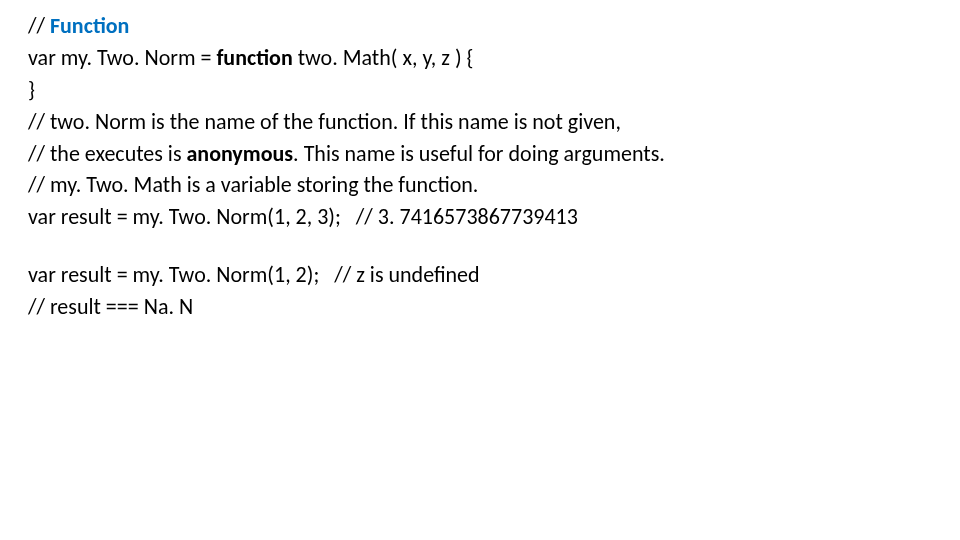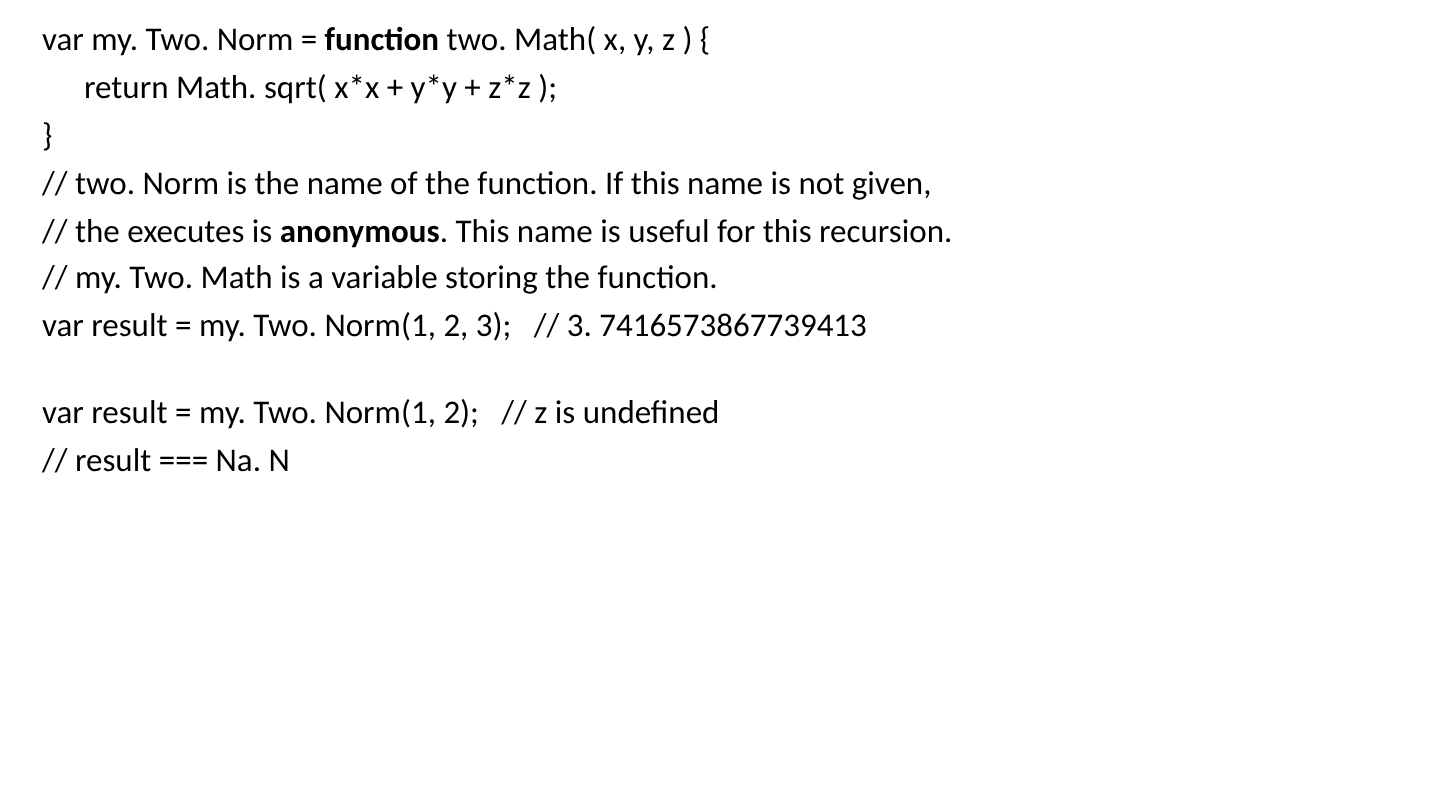--- a/index.html
+++ b/index.html
@@ -24,30 +24,30 @@
   }
   .bold { font-weight: 700; }
   .blue { color: #0070c0; }
   .gap { height: 26px; }
 </style>
 </head>
 <body>
 
 <div class="slide">
 
+  <div class="line"><span>// </span><span class="bold blue">Function</span></div>
 
   <div class="line"><span>var my. Two. Norm = </span><span class="bold">function</span><span> two. Math( x, y, z ) {</span></div>
 
-  <div class="line indent"><span>return Math. sqrt( x*x + y*y + z*z );</span></div>
 
   <div class="line"><span>}</span></div>
 
   <div class="line"><span>// two. Norm is the name of the function. If this name is not given,</span></div>
 
-  <div class="line"><span>// the executes is </span><span class="bold">anonymous</span><span>. This name is useful for this recursion.</span></div>
+  <div class="line"><span>// the executes is </span><span class="bold">anonymous</span><span>. This name is useful for doing arguments.</span></div>
 
   <div class="line"><span>// my. Two. Math is a variable storing the function.</span></div>
 
   <div class="line"><span>var result = my. Two. Norm(1, 2, 3);   // 3. 7416573867739413</span></div>
 
   <div class="gap"></div>
 
 
 
   <div class="line"><span>var result = my. Two. Norm(1, 2);   // z is undefined</span></div>

